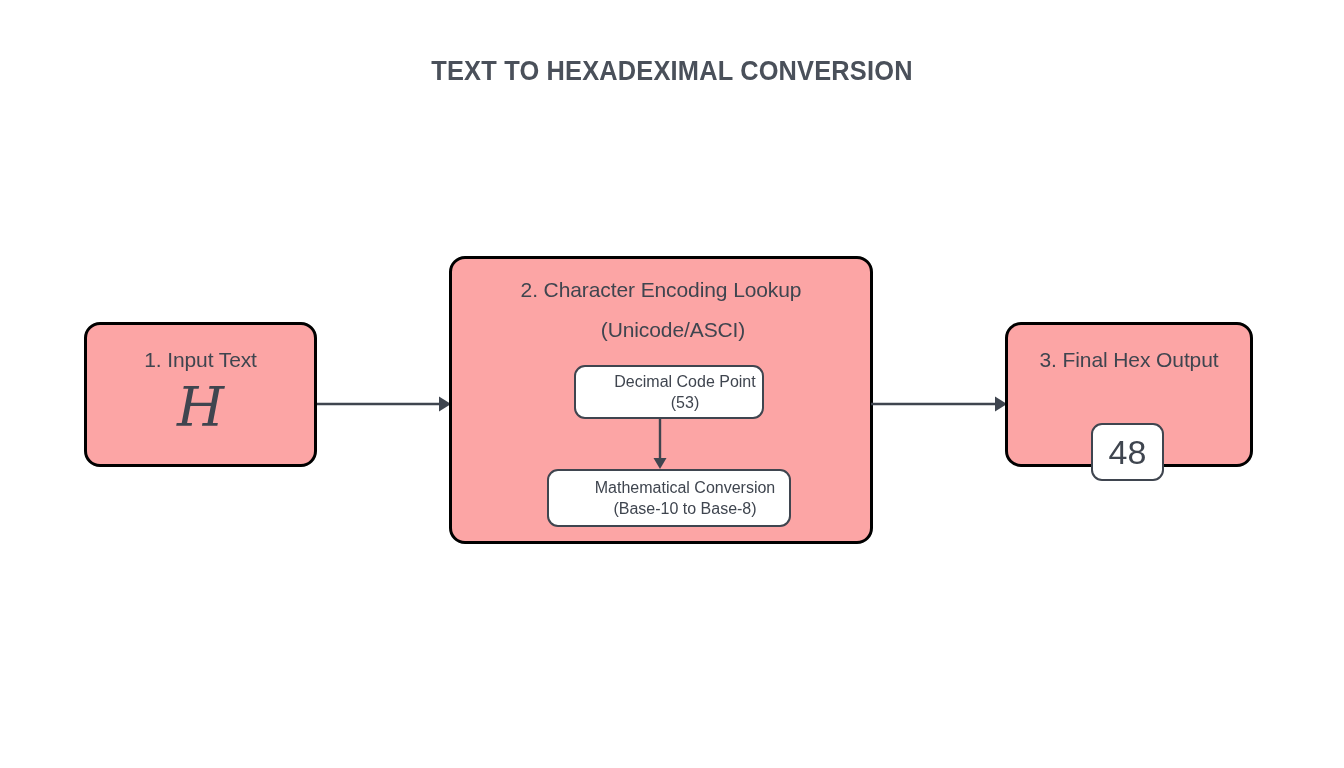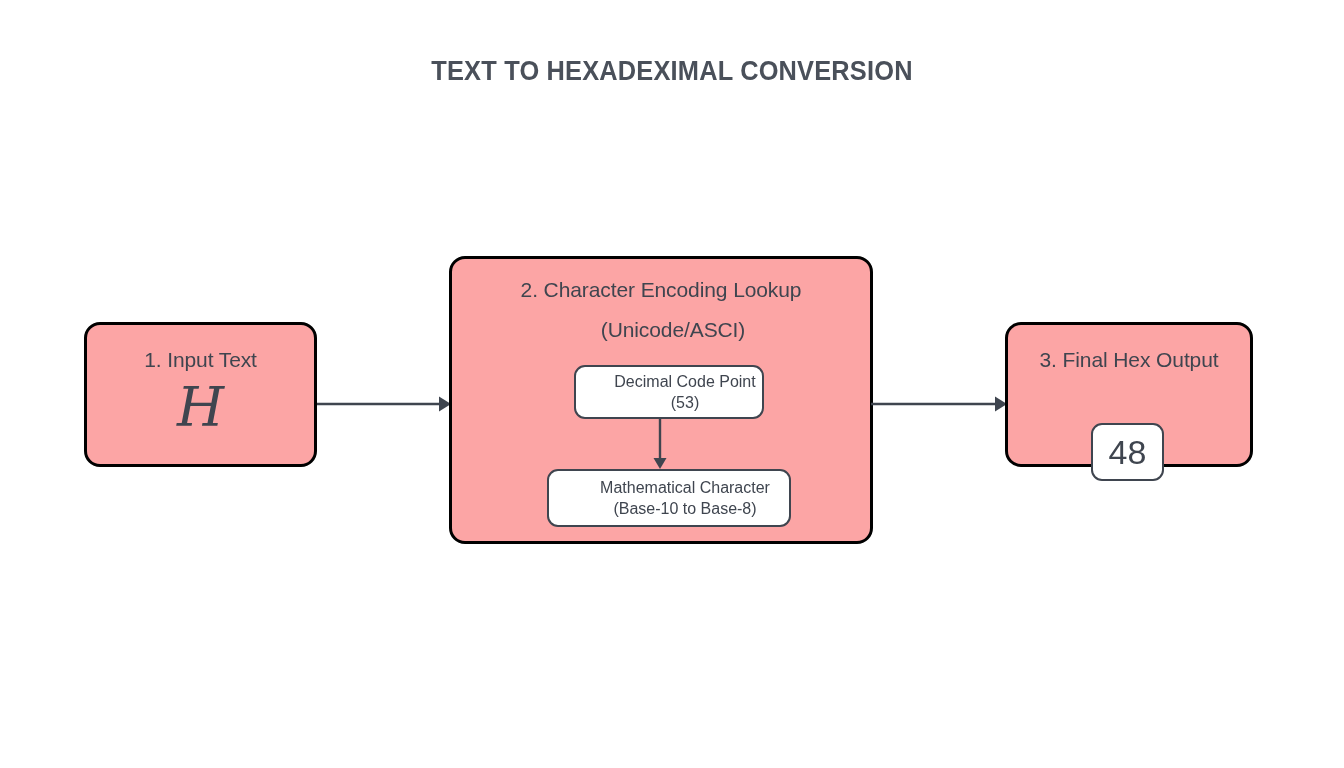--- a/index.html
+++ b/index.html
@@ -184,21 +184,21 @@
   </div>
 
   <div id="inner-arrow">
     <svg width="20" height="50" viewBox="0 0 20 50" aria-hidden="true">
       <line x1="10" y1="0" x2="10" y2="40" stroke="#3f454f" stroke-width="2.4"></line>
       <polygon points="3.5,39 16.5,39 10,50" fill="#3f454f"></polygon>
     </svg>
   </div>
 
   <div class="subnode" id="node-math-conversion">
-    <span>Mathematical Character</span>
+    <span>Mathematical Conversion</span>
     <span>(Base-10 to Base-8)</span>
   </div>
 </div>
 
 <div class="connector" id="connector-2">
   <svg width="136" height="30" viewBox="0 0 136 30" aria-hidden="true">
     <line x1="0" y1="15" x2="124" y2="15" stroke="#3f454f" stroke-width="2.4"></line>
     <polygon points="124,7.5 136,15 124,22.5" fill="#3f454f"></polygon>
   </svg>
 </div>

